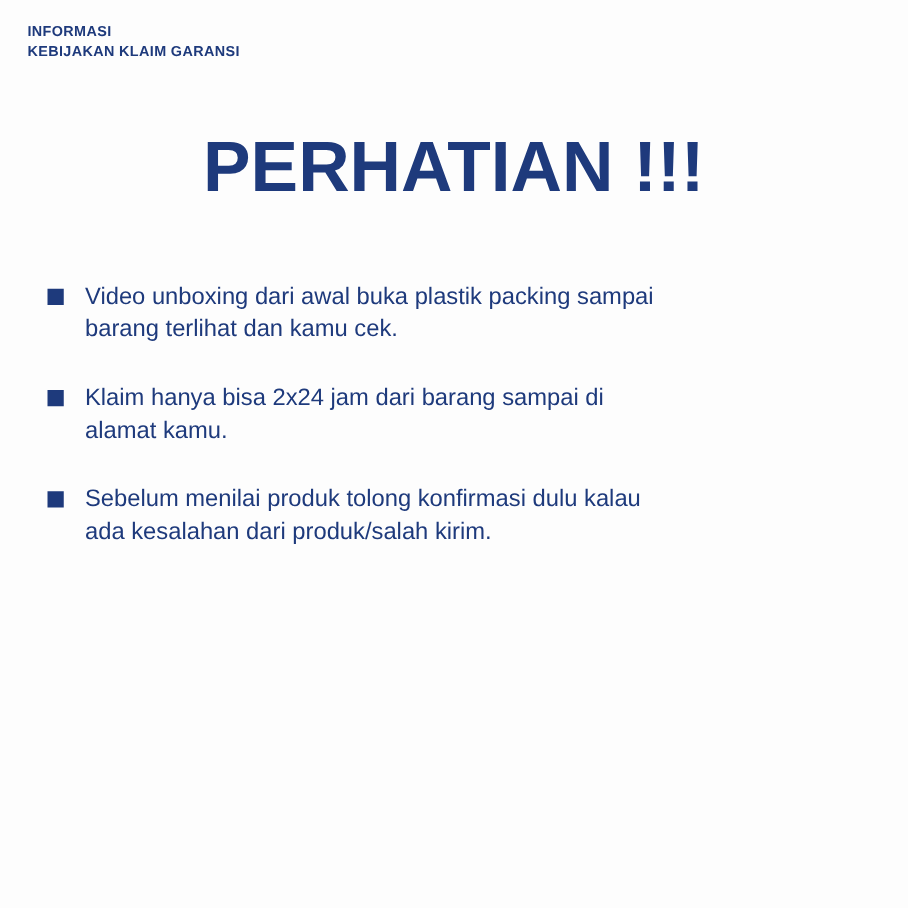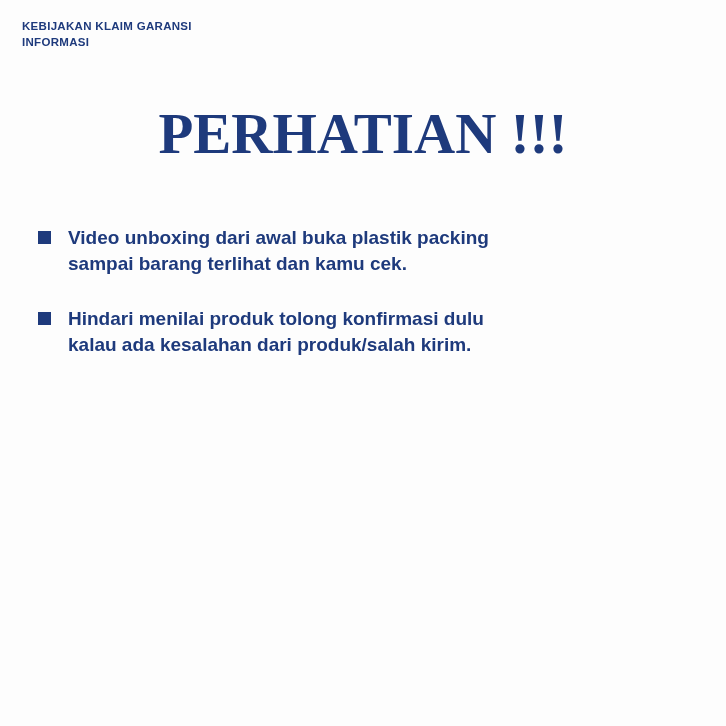--- a/index.html
+++ b/index.html
@@ -48,21 +48,20 @@
     top: 104px;
     left: 0;
     width: 726px;
     text-align: center;
     font-size: 57px;
     font-weight: 700;
     line-height: 60px;
     letter-spacing: 0px;
     color: var(--accent);
     white-space: nowrap;
-    font-family: Liberation Serif, serif;
   }
   .notice-list {
     position: absolute;
     top: 225px;
     left: 38px;
     width: 500px;
     list-style: none;
   }
   .notice-item {
     display: flex;
@@ -74,42 +73,46 @@
     width: 13px;
     height: 13px;
     margin-top: 6px;
     margin-right: 17px;
     background: var(--accent);
   }
   .item-text {
     display: block;
     width: 462px;
     font-size: 19px;
-    font-weight: 700;
+    font-weight: 400;
     line-height: 26px;
     color: var(--accent);
   }
 </style>
 </head>
 <body>
 
 <div class="page">
 
   <div class="info-block">
+    <div>INFORMASI</div>
     <div>KEBIJAKAN KLAIM GARANSI</div>
-    <div>INFORMASI</div>
   </div>
 
 
   <h1 class="page-title">PERHATIAN !!!</h1>
 
   <ul class="notice-list">
     <li class="notice-item">
       <span class="bullet"></span>
       <span class="item-text">Video unboxing dari awal buka plastik packing sampai barang terlihat dan kamu cek.</span>
     </li>
     <li class="notice-item">
       <span class="bullet"></span>
-      <span class="item-text">Hindari menilai produk tolong konfirmasi dulu kalau ada kesalahan dari produk/salah kirim.</span>
+      <span class="item-text">Klaim hanya bisa 2x24 jam dari barang sampai di alamat kamu.</span>
+    </li>
+    <li class="notice-item">
+      <span class="bullet"></span>
+      <span class="item-text">Sebelum menilai produk tolong konfirmasi dulu kalau ada kesalahan dari produk/salah kirim.</span>
     </li>
   </ul>
 
 </div>
 
 </body></html>

